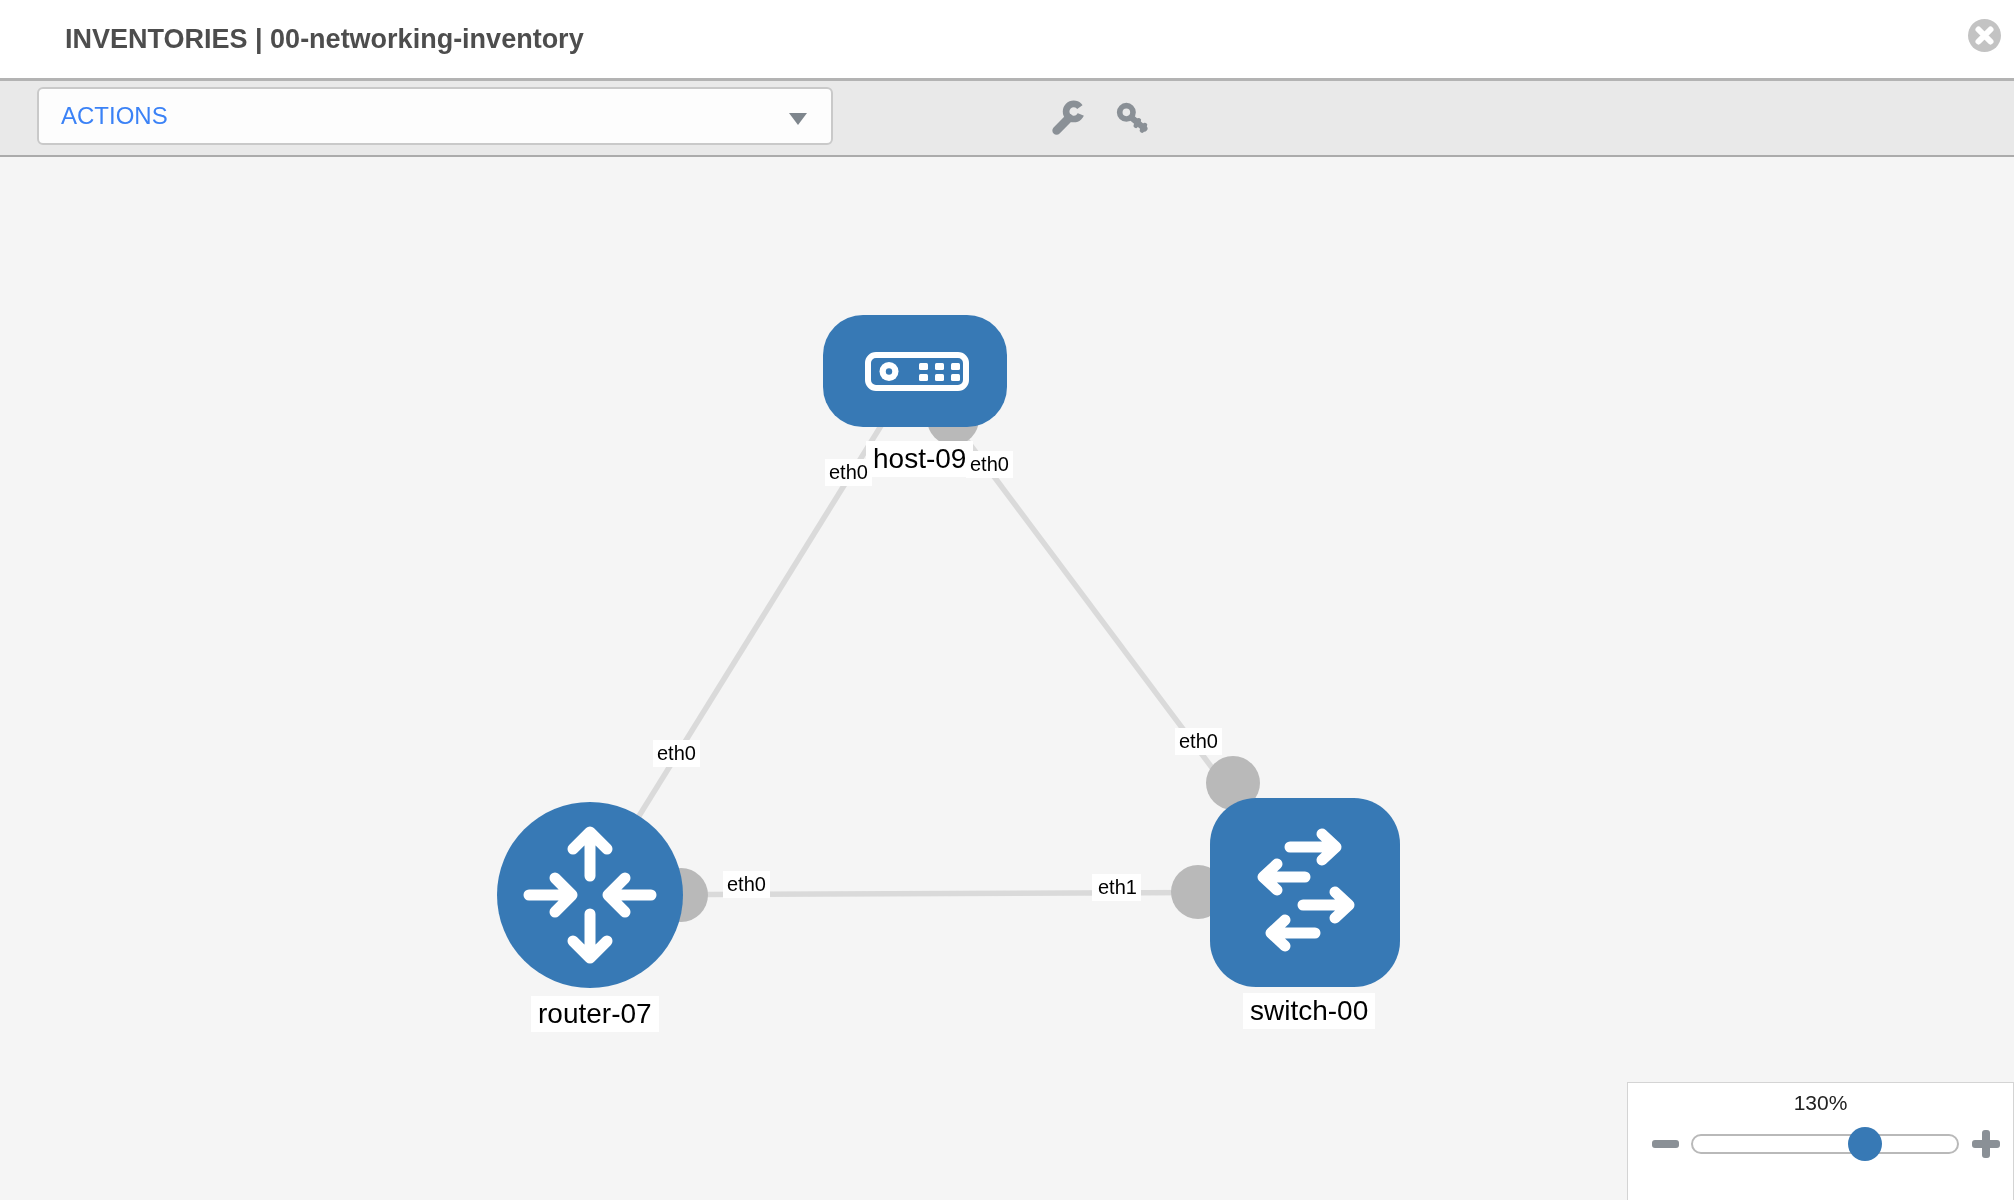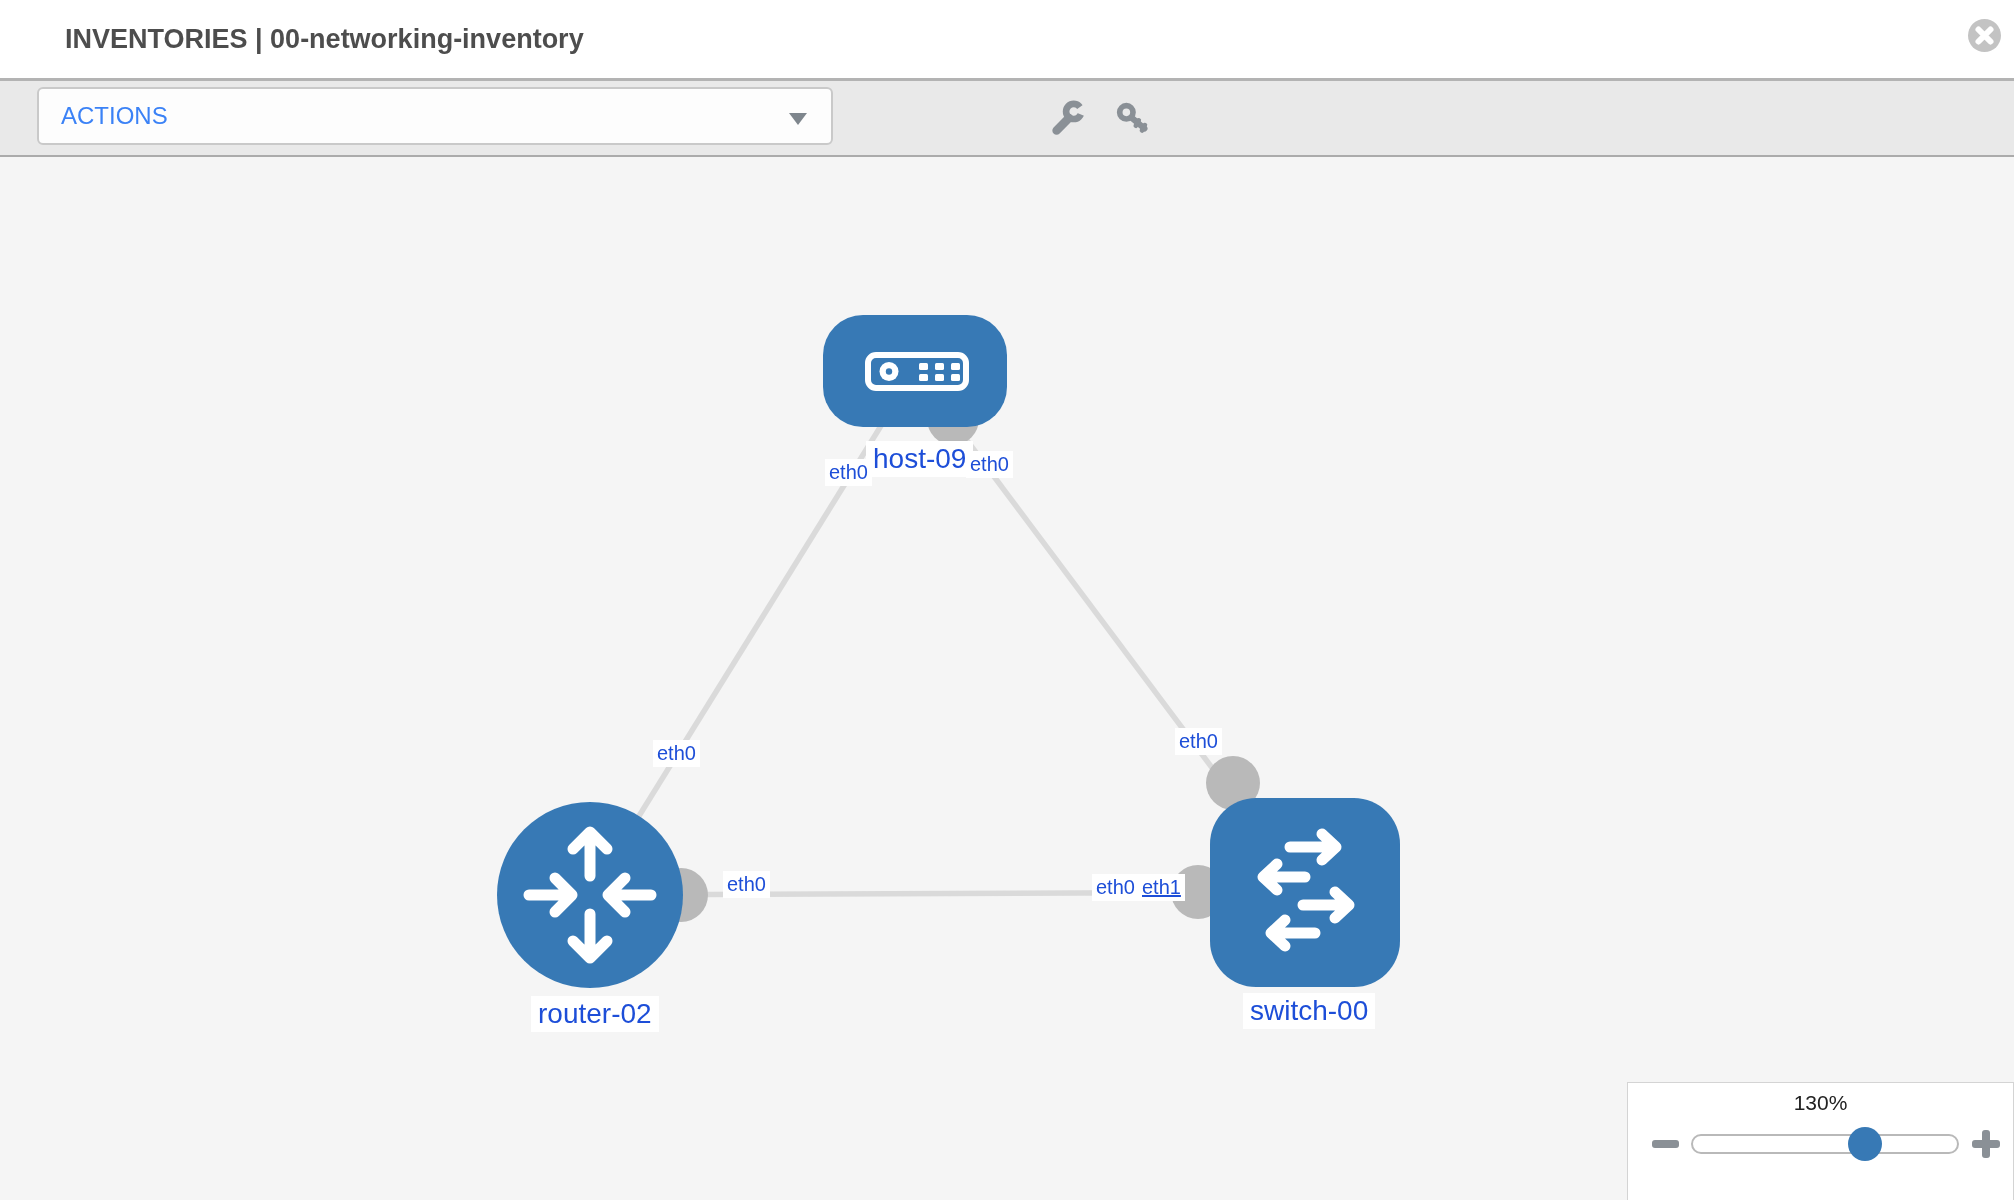--- a/index.html
+++ b/index.html
@@ -25,21 +25,21 @@
           border-top:12px solid #7e868d; }
   .actions-box { left:37px;  width:796px; }
   .search-box  { left:1182px; width:796px; }
   .tool-icon { position:absolute; top:19px; width:38px; height:38px; cursor:pointer; }
   .wrench-pos { left:1049px; }
   .key-pos    { left:1114px; }
 
   
   .canvas { position:relative; width:2014px; height:1043px; background:#f5f5f5; }
   .topo-svg { position:absolute; left:0; top:0; }
-  .node-label, .if-label { position:absolute; background:#ffffff; color:#1d4ed8;
+  .node-label, .if-label { position:absolute; background:#ffffff; color:#000000;
                            white-space:nowrap;text-align:center; }
   .node-label { font-size:28px; padding:2px 7px; }
   .if-label   { font-size:20px; padding:2px 4px; }
   .under { z-index:1; } .over { z-index:2; }
 
   
   .zoom-panel { position:absolute; left:1627px; top:925px; width:387px; height:148px;
                 background:#ffffff; border:1px solid #d4d4d4; }
   .zoom-level { width:100%; text-align:center; margin-top:8px; font-size:21px;
                 color:#222; }
@@ -132,30 +132,30 @@
       <g stroke="#ffffff" stroke-width="11" stroke-linecap="round" stroke-linejoin="round" fill="none">
         <path d="M80 49 H122 M112 36 L126 49 L112 62"></path>
         <path d="M95 79 H57 M67 66 L53 79 L67 92"></path>
         <path d="M93 107 H135 M125 94 L139 107 L125 120"></path>
         <path d="M105 135 H65 M75 122 L61 135 L75 148"></path>
       </g>
     </g>
   </svg>
 
   <div class="node-label" style="left:866px;top:284px;">host-09</div>
-  <div class="node-label" style="left:531px;top:839px;">router-02</div>
+  <div class="node-label" style="left:531px;top:839px;">router-07</div>
   <div class="node-label" style="left:1243px;top:836px;">switch-00</div>
 
   <div class="if-label" style="left:825px;top:302px;">eth0</div>
   <div class="if-label" style="left:966px;top:294px;">eth0</div>
   <div class="if-label" style="left:653px;top:583px;">eth0</div>
   <div class="if-label" style="left:1175px;top:571px;">eth0</div>
   <div class="if-label" style="left:723px;top:714px;">eth0</div>
   <div class="if-label under" style="left:1092px;top:717px;">eth0</div>
-  <div class="if-label over" style="left:1138px;top:717px;text-decoration:underline;">eth1</div>
+  <div class="if-label over" style="left:1094px;top:717px;">eth1</div>
 
   <div class="zoom-panel">
     <div class="zoom-level">130%</div>
 
     <svg class="zoom-minus" viewBox="0 0 27 16">
       <rect x="0" y="4" width="27" height="8" rx="3" fill="#8a9096"></rect>
     </svg>
 
     <div class="zoom-track">
       <div class="zoom-handle"></div>

